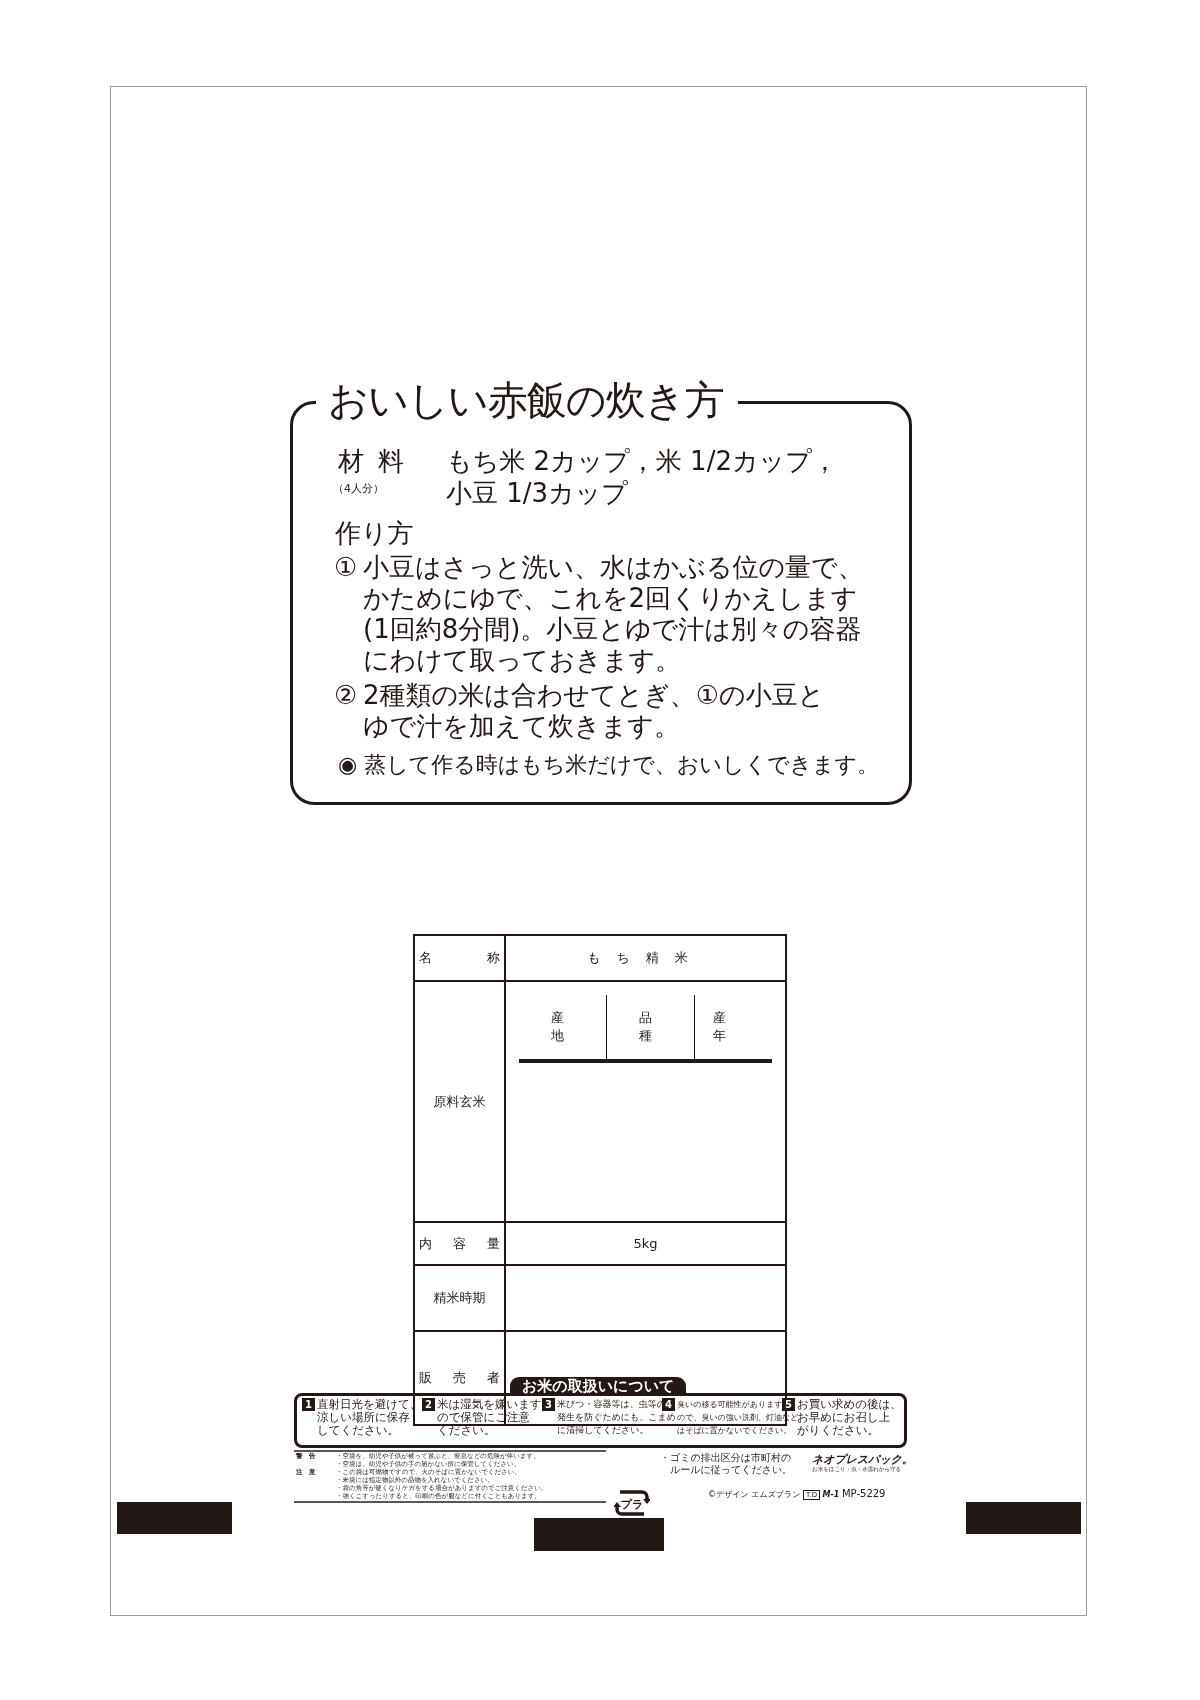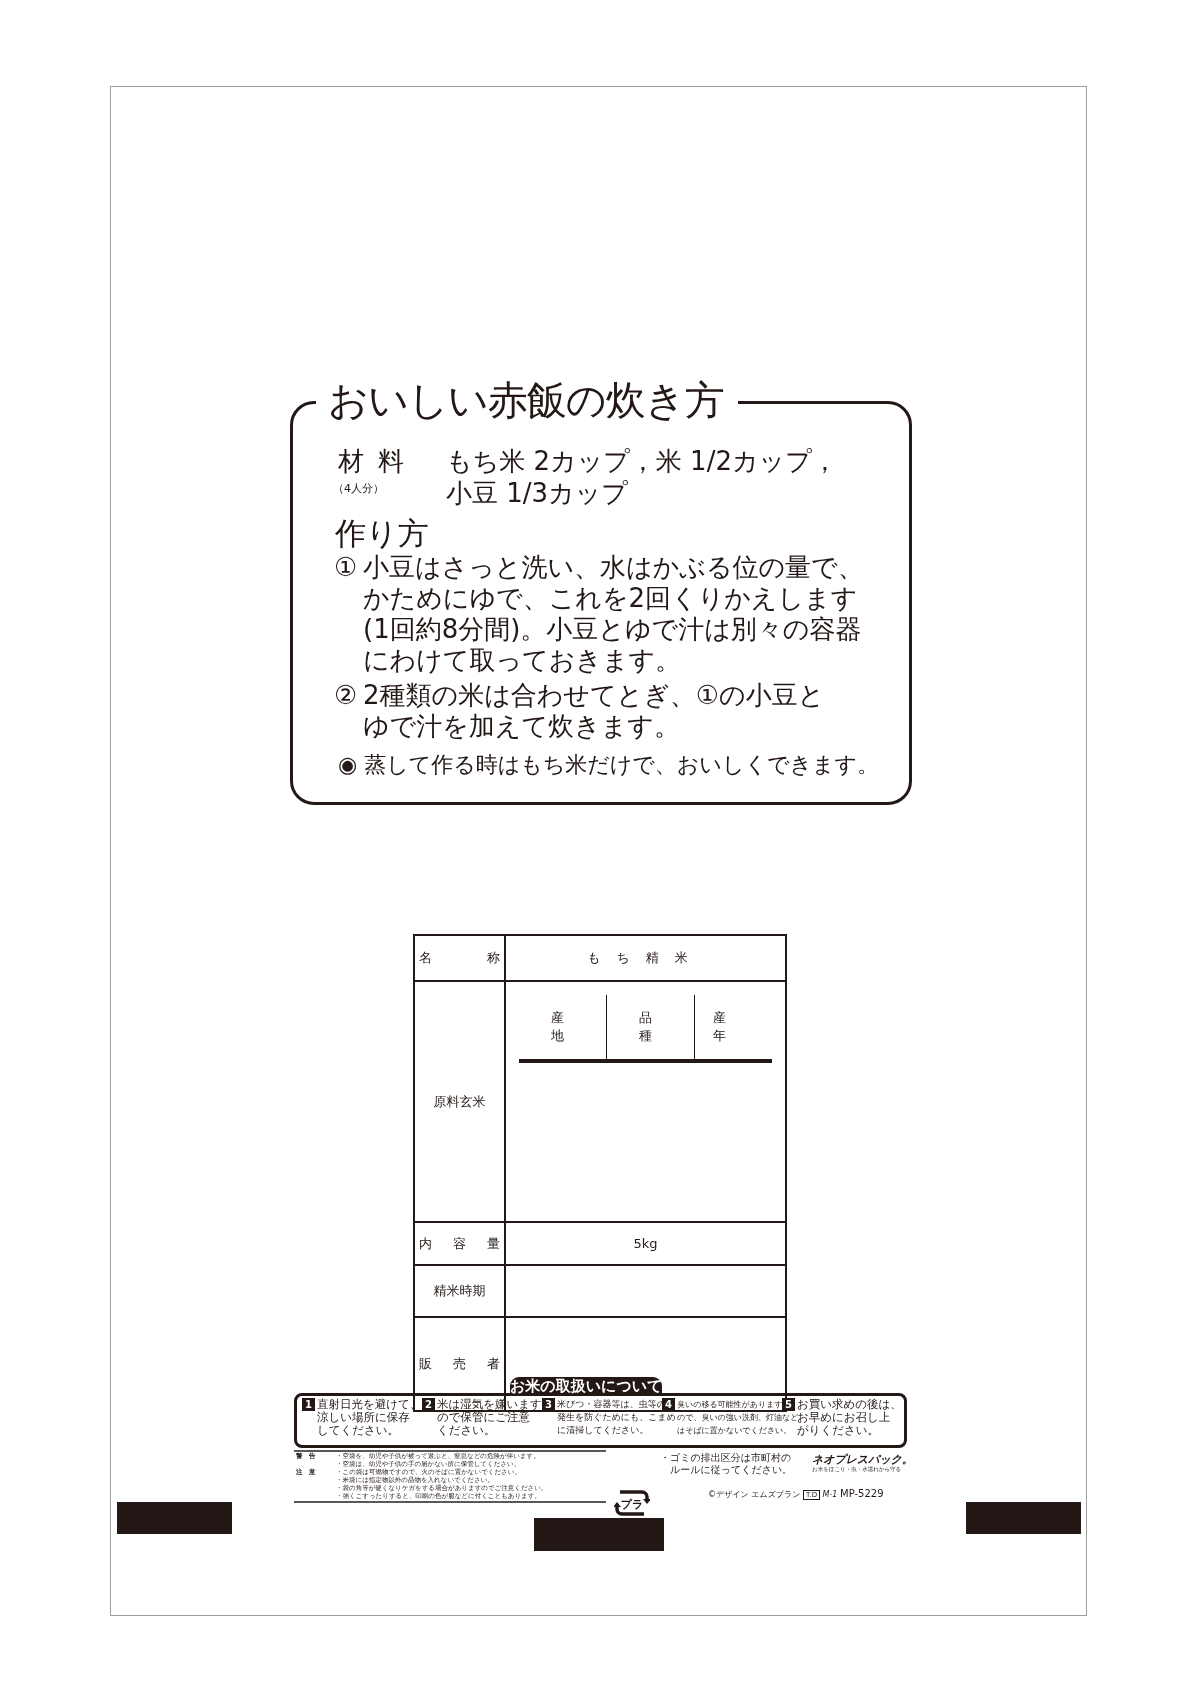--- a/index.html
+++ b/index.html
@@ -7,38 +7,38 @@
        font-family:"DejaVu Sans","Liberation Sans",sans-serif;color:#231815;}
   .abs{position:absolute;}
   .frame{left:110px;top:86px;width:977px;height:1530px;border:1.5px solid #9d9d9d;box-sizing:border-box;}
 
   
   .recipe-box{left:290px;top:401px;width:622px;height:404px;border:3px solid #231815;border-radius:24px;box-sizing:border-box;}
   .recipe-title{left:316px;top:372px;padding:0 14px 0 12px;background:#fff;font-size:40px;line-height:56px;letter-spacing:-1px;white-space:nowrap;}
   .ing-label{left:338px;top:444px;font-size:26px;line-height:34px;letter-spacing:14px;}
   .ing-sub{left:333px;top:477px;font-size:11px;line-height:24px;}
   .ing-line{left:446px;font-size:26px;line-height:34px;white-space:nowrap;}
-  .method-label{left:335px;top:516px;font-size:31px;line-height:34px;}
+  .method-label{left:335px;top:516px;font-size:26px;line-height:34px;}
   .step{left:334px;font-size:26px;line-height:31px;white-space:nowrap;}
   .step-indent{left:363px;}
   .note{left:338px;top:750px;font-size:22px;line-height:30px;white-space:nowrap;}
 
   
   table.info{position:absolute;left:413px;top:934px;width:374px;border-collapse:collapse;font-size:13px;}
   table.info td{border:2px solid #231815;padding:13px;vertical-align:middle;}
   .lbl{width:63px;text-align:justify;text-align-last:justify;padding:0 4px !important;font-size:13px;}
   .lbl-v{width:63px;text-align:center;font-size:13px;margin-top:46px;}
   .val{text-align:center;letter-spacing:16px;}
   table.inner{width:100%;border-collapse:collapse;}
   table.inner td{border:none;border-right:1.5px solid #231815;height:38px;text-align:center;letter-spacing:10px;font-size:13px;}
   table.inner td:last-child{border-right:none;text-align:left;padding-left:18px;}
 
   
   .handle-box{left:294px;top:1393px;width:613px;height:55px;border:3px solid #231815;border-radius:8px;box-sizing:border-box;}
-  .handle-tab{left:510px;top:1377px;height:18px;padding:0 0;background:#231815;color:#fff;font-size:15px;font-weight:bold;line-height:18px;border-radius:9px 9px 0 0;white-space:nowrap;}
+  .handle-tab{left:510px;top:1377px;height:18px;padding:0 12px;background:#231815;color:#fff;font-size:15px;font-weight:bold;line-height:18px;border-radius:9px 9px 0 0;white-space:nowrap;}
   .hitem{top:1398px;font-size:11.5px;line-height:13px;white-space:nowrap;}
   .hnum{display:inline-block;width:13px;height:13px;background:#231815;color:#fff;font-size:10px;line-height:13px;text-align:center;font-weight:bold;margin-right:2px;vertical-align:top;}
   .hcont{display:inline-block;vertical-align:top;}
   .hsmall{font-size:9px;line-height:13px;}
 
   .warn-rule{left:294px;height:2px;background:#595757;}
   .warn{left:296px;top:1452px;font-size:6.5px;line-height:8px;white-space:nowrap;}
   .warn .wl{display:inline-block;width:40px;font-weight:bold;}
 
   .pla-icon{left:614px;top:1448px;width:36px;height:30px;margin-top:40px;}
@@ -98,21 +98,21 @@
         </tr>
       </tbody>
           </table>
       <div style="border-top:2px solid #231815;height:145px"></div>
     </td>
   </tr>
   <tr style="height:16px">
     <td class="lbl">内容量</td>
     <td style="text-align:center;font-size:13px">5kg</td>
   </tr>
-  <tr style="height:52px">
+  <tr style="height:66px">
     <td class="lbl-v">精米時期</td>
     <td></td>
   </tr>
   <tr style="height:94px">
     <td class="lbl">販売者</td>
     <td></td>
   </tr>
 </tbody>
   </table>
 
@@ -179,19 +179,19 @@
   <div>・ゴミの排出区分は市町村の</div>
   <div style="padding-left:10px">ルールに従ってください。</div>
 </div>
 
 <div class="abs brand">ネオプレスパック。</div>
 <div class="abs brand-sub">お米をほこり・虫・水濡れから守る</div>
 
 <div class="abs credit">
   <span>©デザイン エムズプラン</span>
   <span style="border:1px solid #231815;padding:0 2px;font-size:7px">T.D</span>
-  <span style="font-style:italic;font-weight:normal">M-1</span>
+  <span style="font-style:italic;font-weight:bold">M-1</span>
   <span class="mp">MP-5229</span>
 </div>
 
 <div class="abs bar" style="left:117px;top:1502px;width:115px;height:32px"></div>
 <div class="abs bar" style="left:534px;top:1518px;width:130px;height:33px"></div>
 <div class="abs bar" style="left:966px;top:1502px;width:115px;height:32px"></div>
 
 </body></html>

